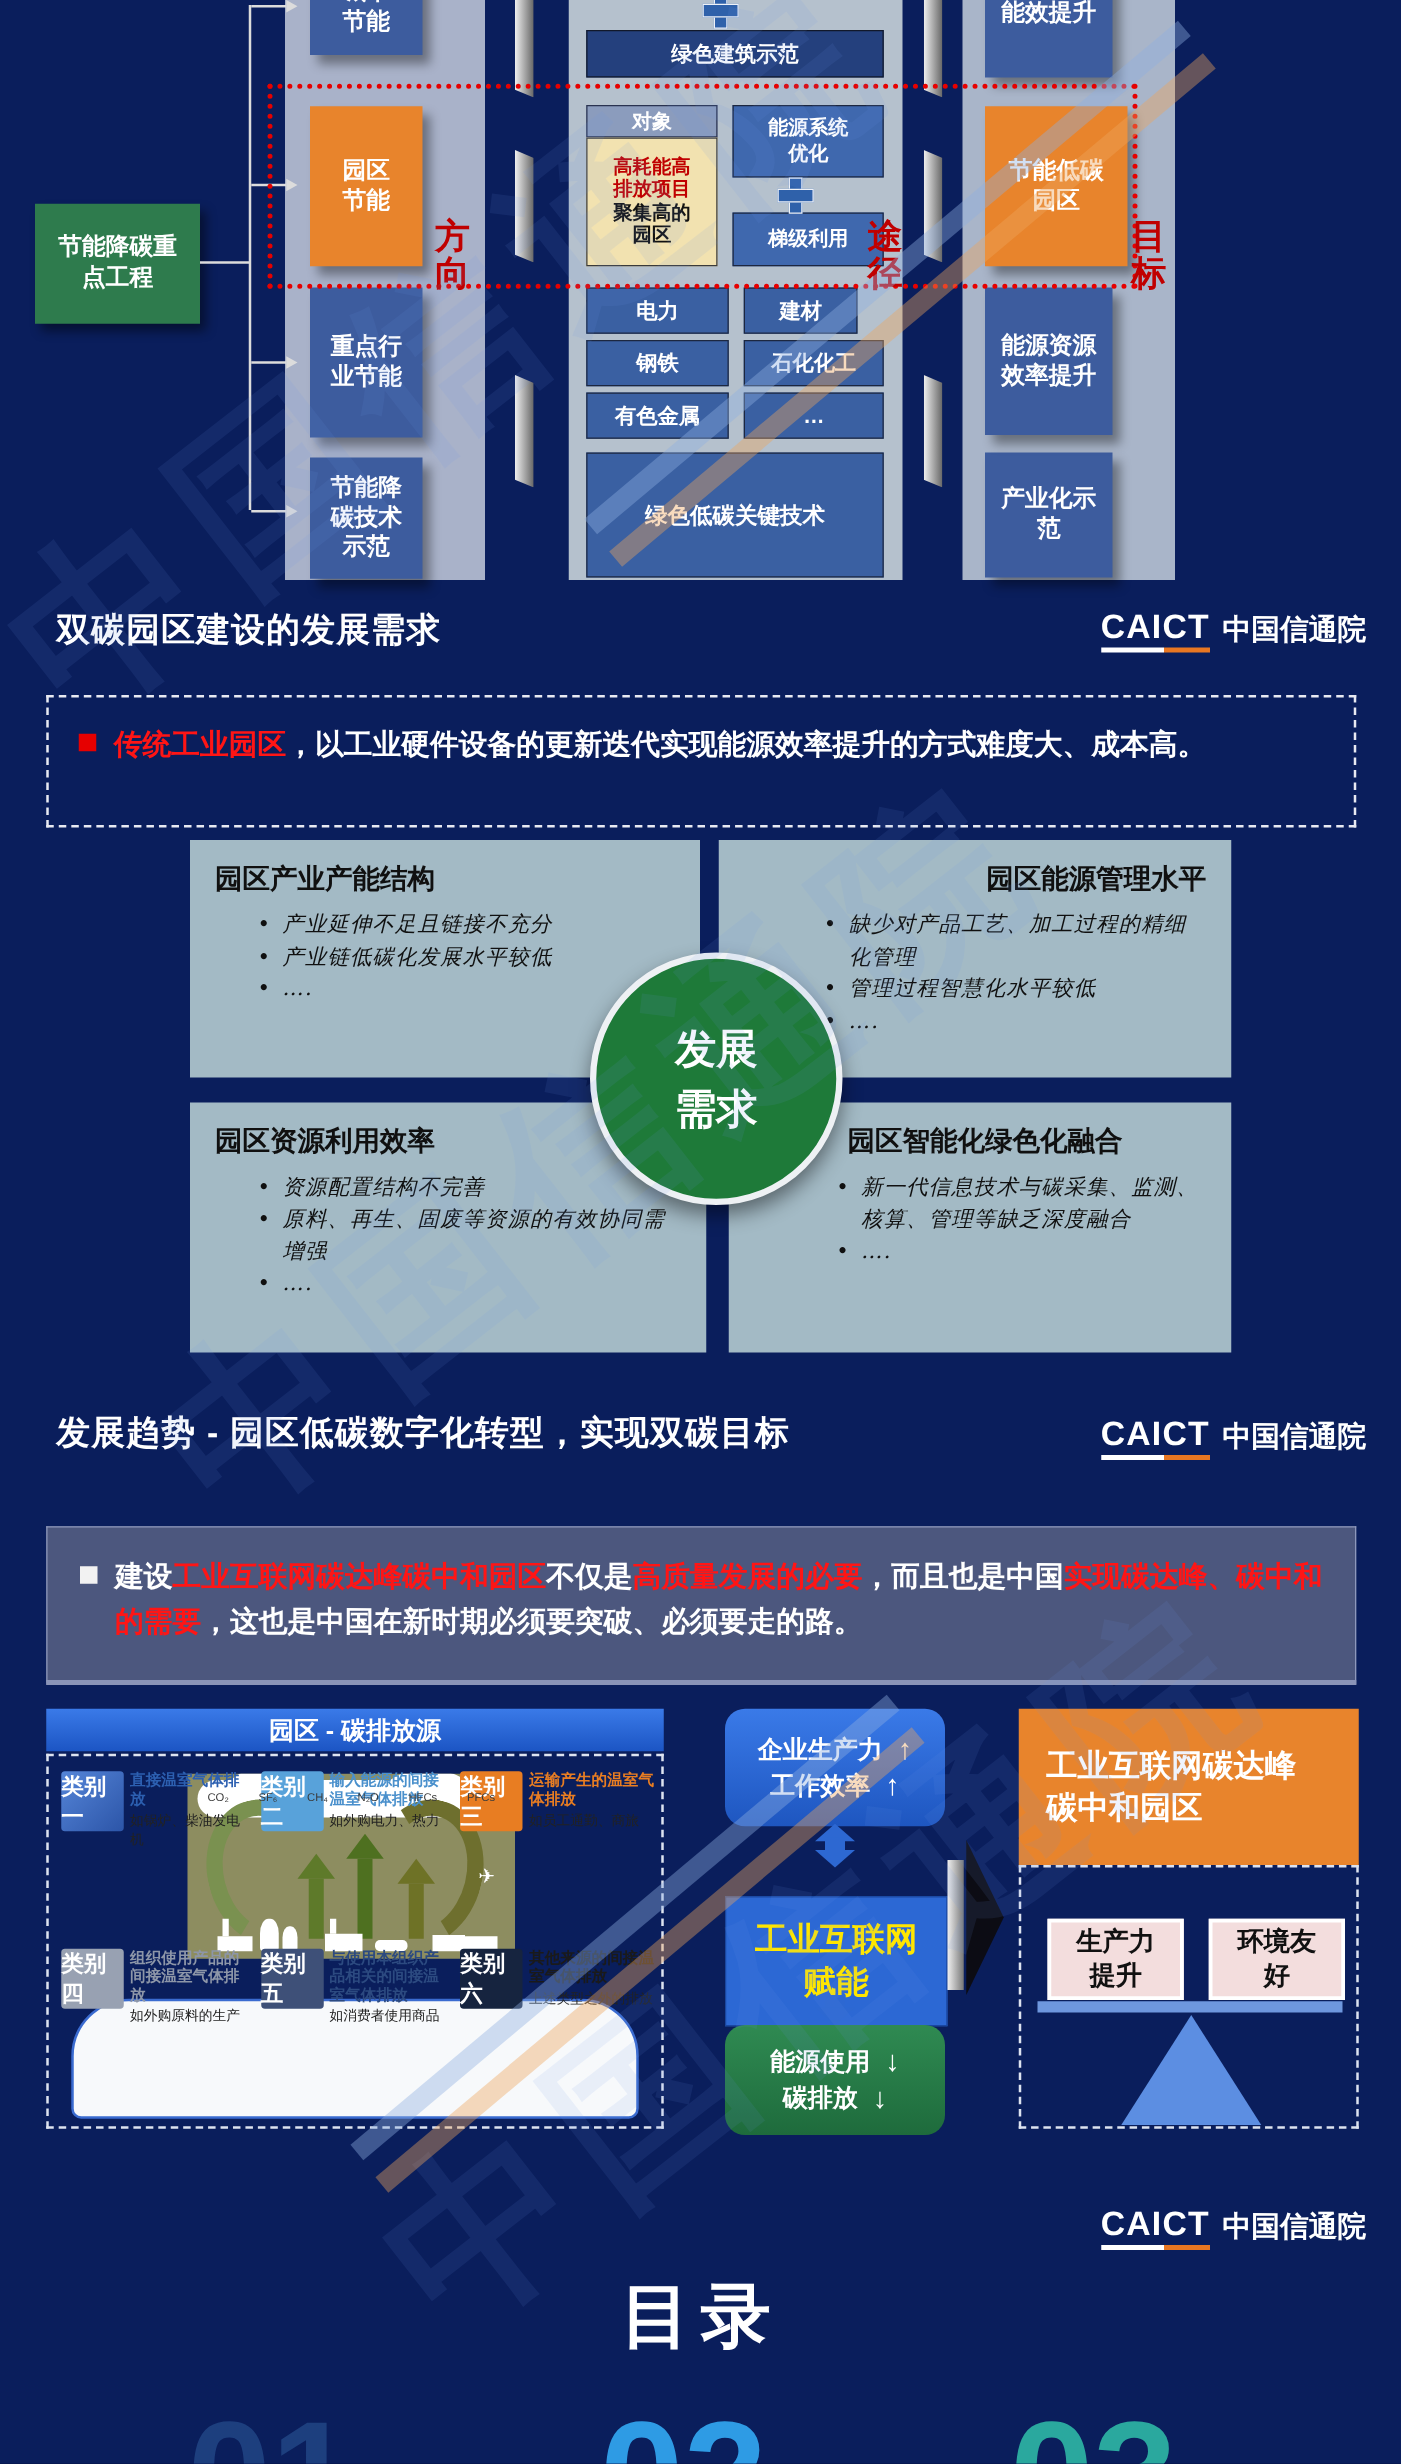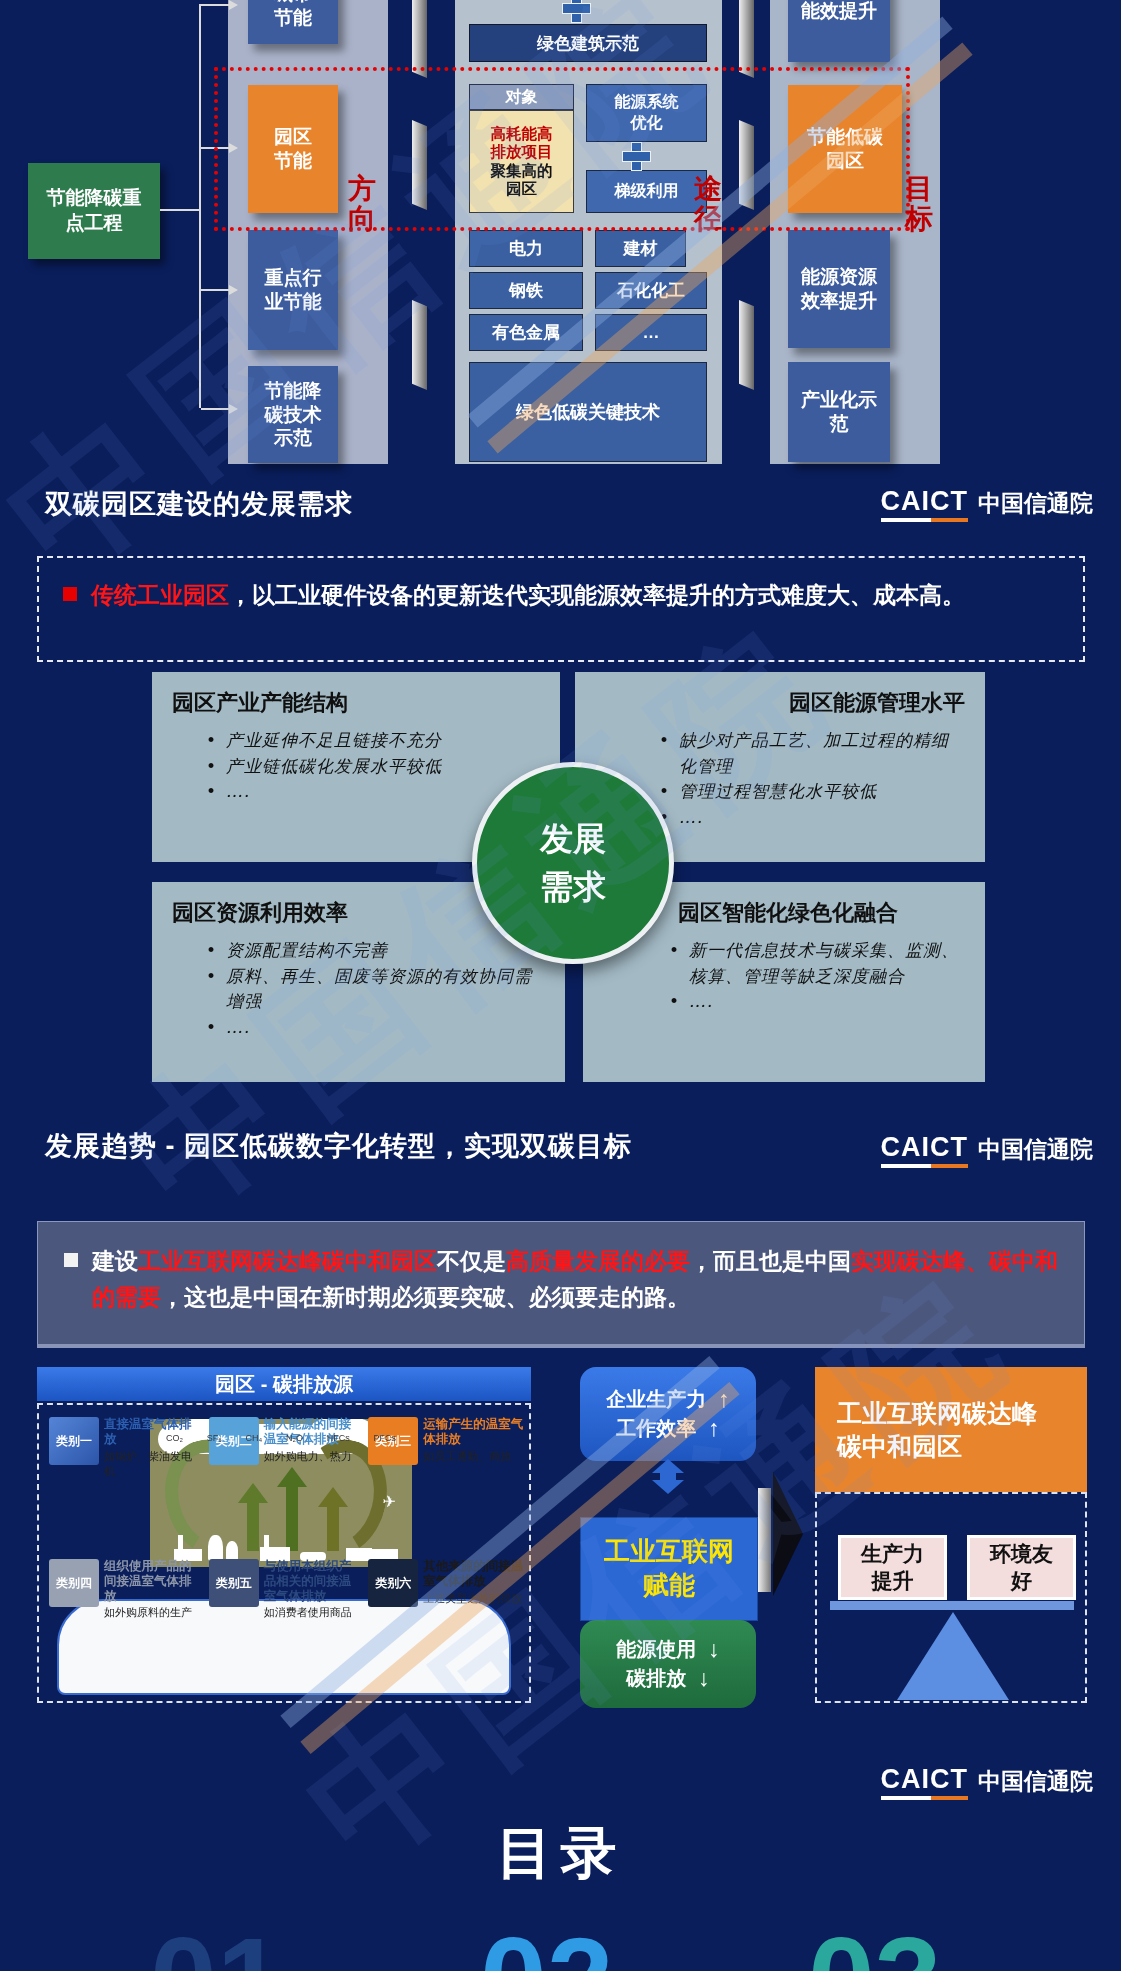--- a/index.html
+++ b/index.html
@@ -91,21 +91,21 @@
   .uparrow .tip{width:0;height:0;border-left:15px solid transparent;border-right:15px solid transparent;}
   .uparrow .stem{width:12px;margin:0 auto;}
   .swoosh{position:absolute;width:66px;height:92px;border:13px solid transparent;border-radius:50%;}
   .sil{position:absolute;background:#fff;}
   #ecard{position:absolute;left:18px;right:18px;top:194px;bottom:6px;background:#f7f9fb;
          border:2px solid #3a6bd0;border-radius:46px 46px 8px 8px;}
   #cats{position:absolute;left:10px;right:4px;top:12px;bottom:4px;display:grid;
         grid-template-columns:1fr 1fr 1.02fr;grid-auto-rows:1fr;gap:4px 6px;}
   .cat{display:flex;gap:5px;align-items:flex-start;}
   .cat .tag{flex:none;width:50px;height:48px;display:flex;align-items:center;justify-content:center;
-            color:#fff;font-size:12px;font-weight:bold;border-radius:3px;}
+            color:#fff;font-size:18px;font-weight:bold;border-radius:3px;}
   .cat .tt{font-size:12.5px;font-weight:bold;line-height:1.18;}
   .cat .dd{font-size:11px;color:#222;margin-top:2px;}
   .c1{background:linear-gradient(135deg,#5585d8,#2c55a8);} .c1t{color:#2c5fb0;}
   .c2{background:#58a2da;} .c2t{color:#4a90cc;}
   .c3{background:#e87d22;} .c3t{color:#e87d22;}
   .c4{background:#98a1b2;} .c4t{color:#8d96a8;}
   .c5{background:#3e5078;} .c5t{color:#2c4a80;}
   .c6{background:#16243f;} .c6t{color:#1a1a1a;}
   .fbox{left:580px;width:176px;display:flex;flex-direction:column;align-items:center;
         justify-content:center;gap:2px;z-index:2;}

